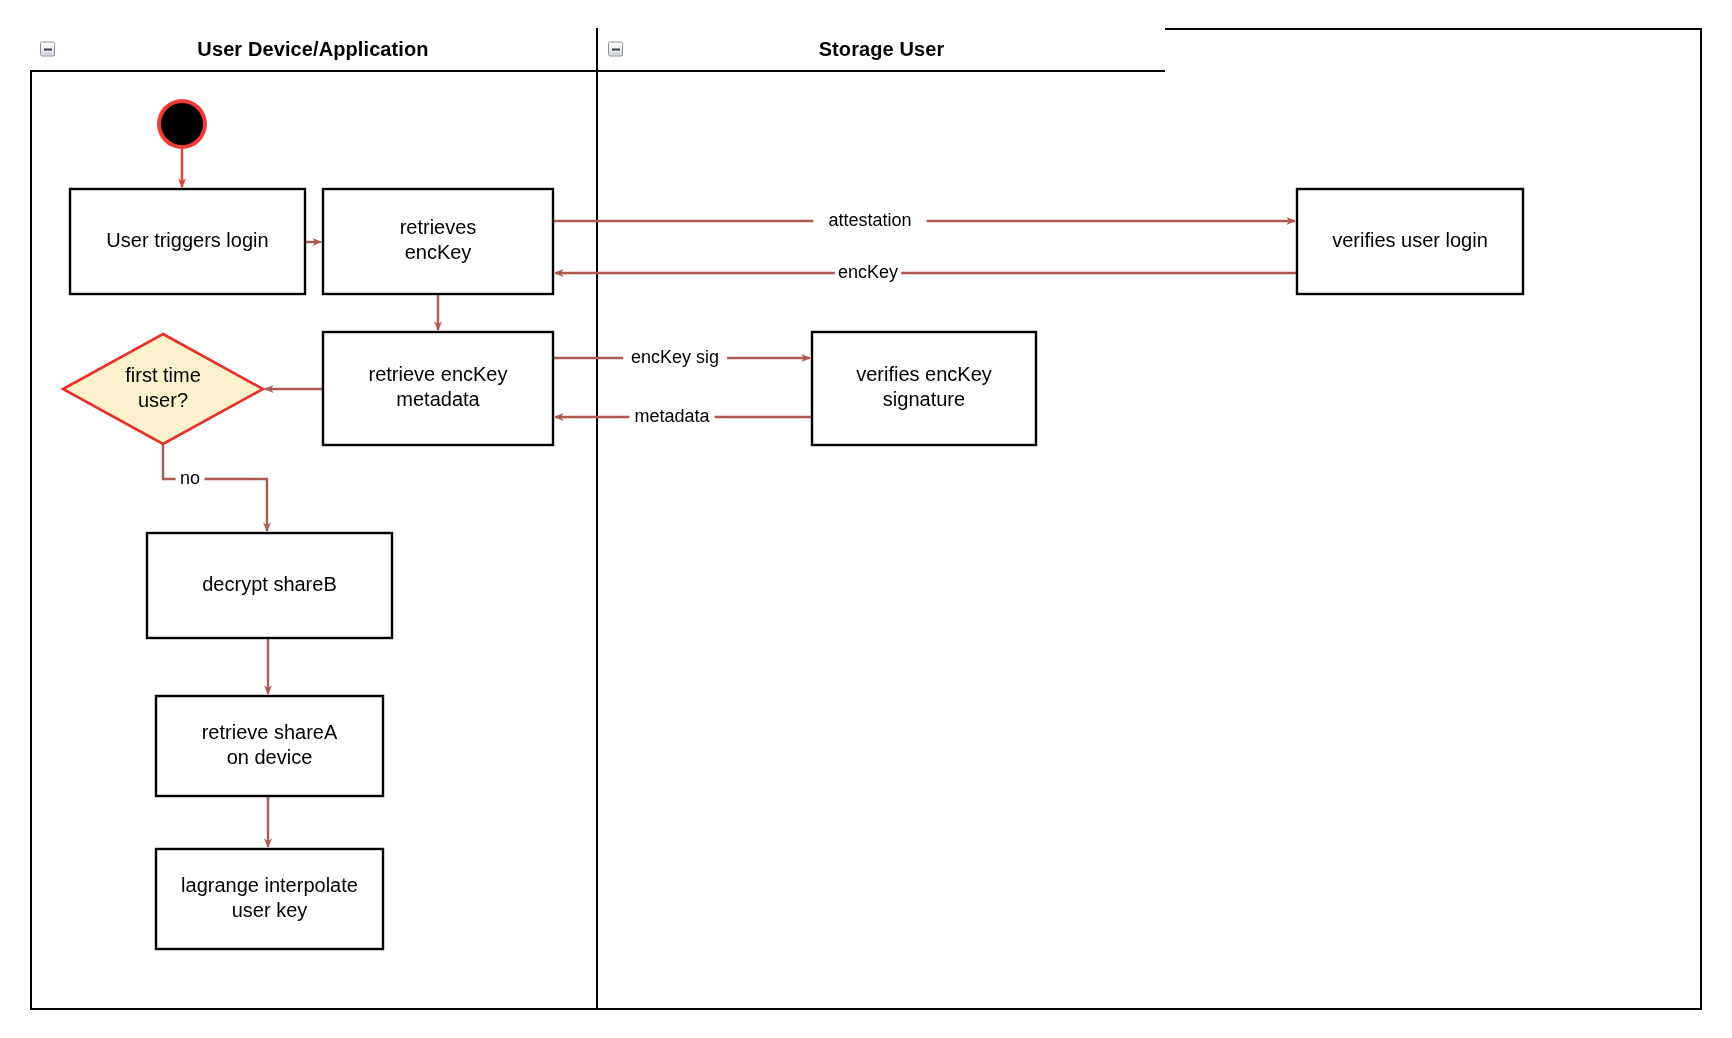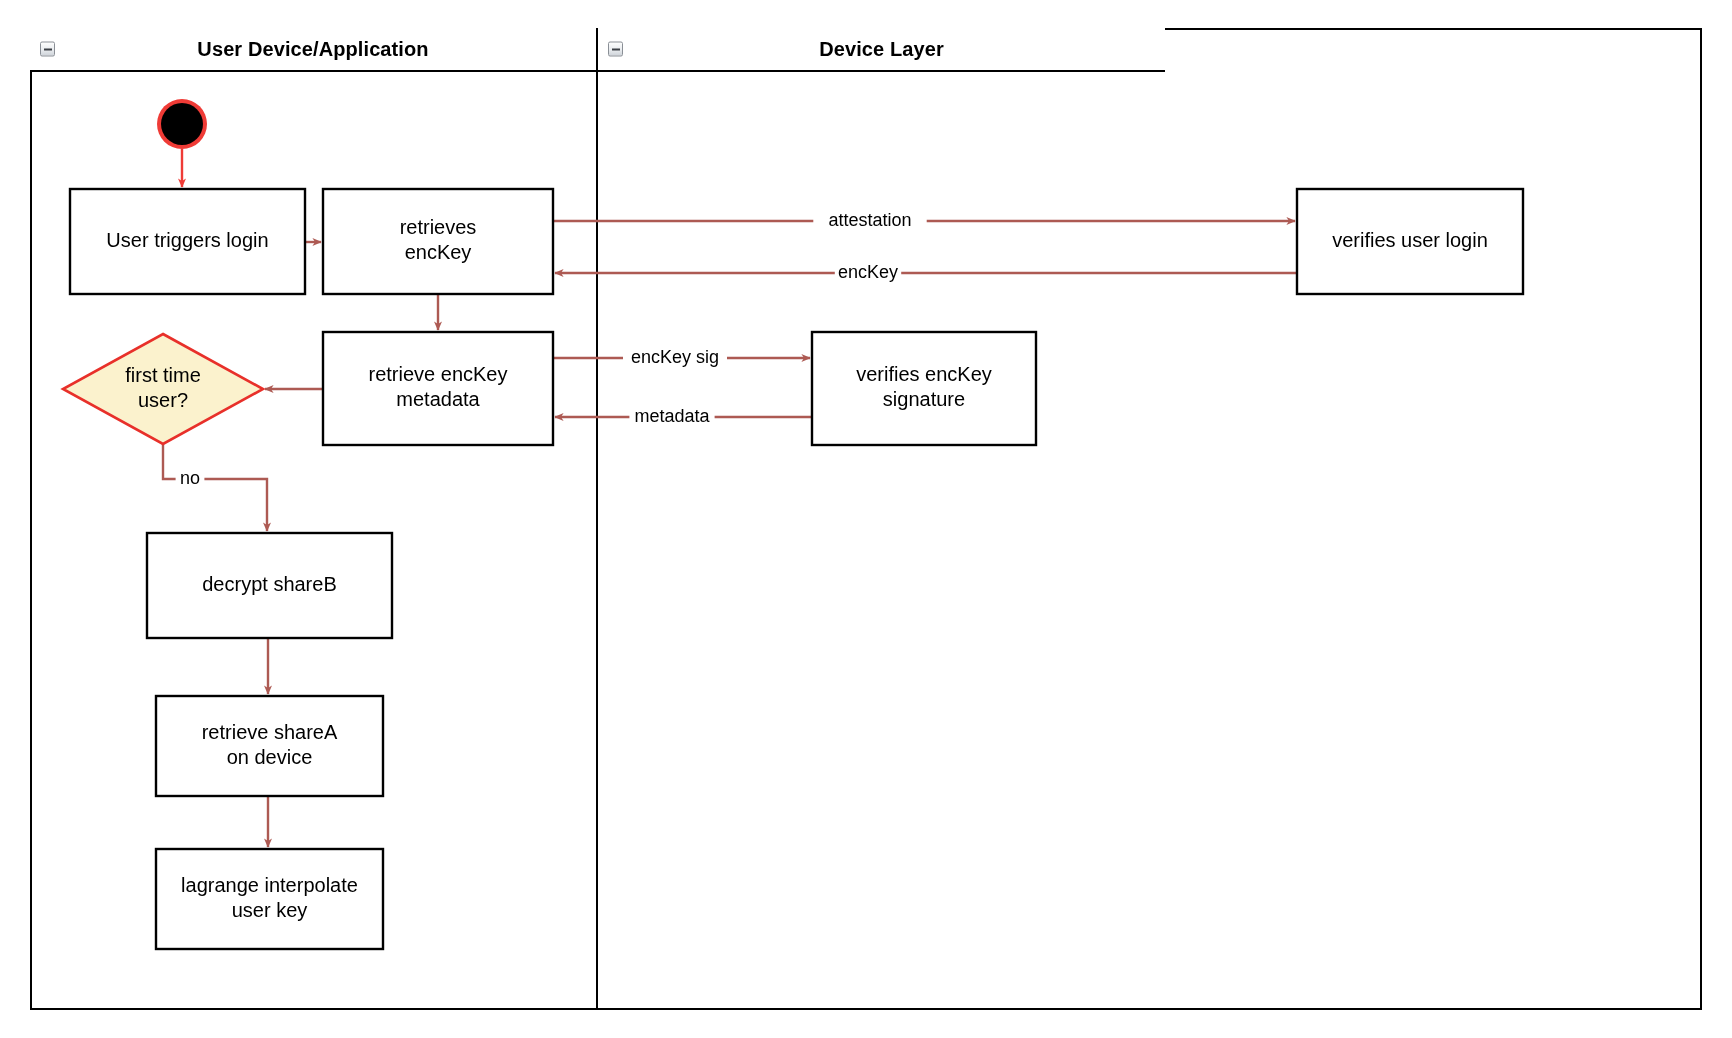--- a/index.html
+++ b/index.html
@@ -132,21 +132,21 @@
         </span>
       <span class="lane-title">User Device/Application</span>
     </div>
   </div>
 
   <div class="lane" id="lane-1" style="left: 596px; top: 28px; width: 569px; height: 982px;">
     <div class="lane-header">
       <span class="collapse-icon">
           <i></i>
         </span>
-      <span class="lane-title">Device Layer</span>
+      <span class="lane-title">Storage User</span>
     </div>
   </div>
 
 
   <svg class="diagram" id="diagram-svg" viewBox="0 0 1732 1038" xmlns="http://www.w3.org/2000/svg">
     <defs>
       <marker id="arrow-dark" markerWidth="11" markerHeight="11" refX="9.2" refY="4.2" orient="auto" markerUnits="userSpaceOnUse">
         <path d="M0.6,0.2 L10,4.2 L0.6,8.2 L3.2,4.2 Z" fill="#ad5a53"></path>
       </marker>
       <marker id="arrow-red" markerWidth="11" markerHeight="11" refX="9.2" refY="4.2" orient="auto" markerUnits="userSpaceOnUse">

